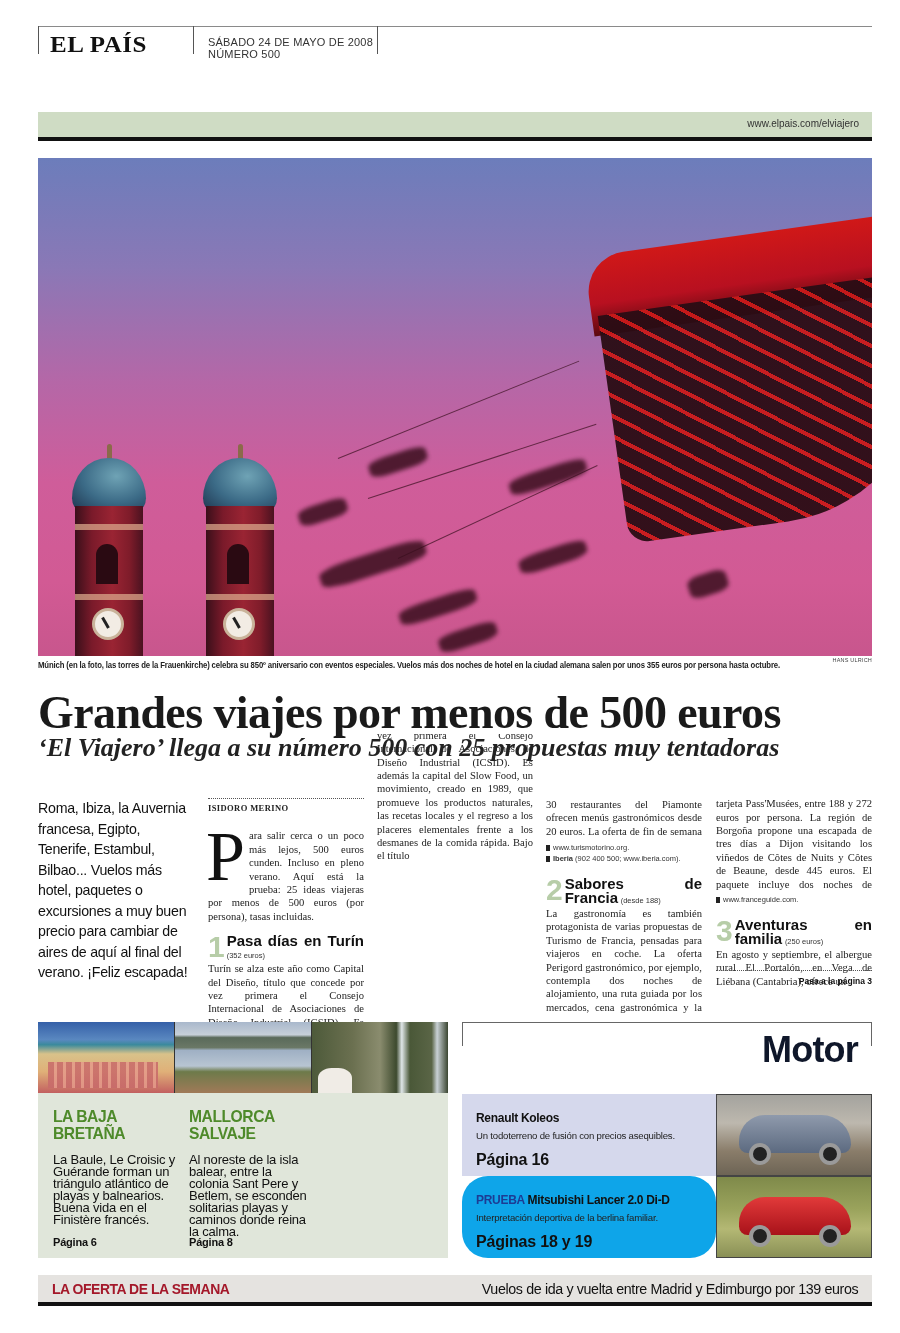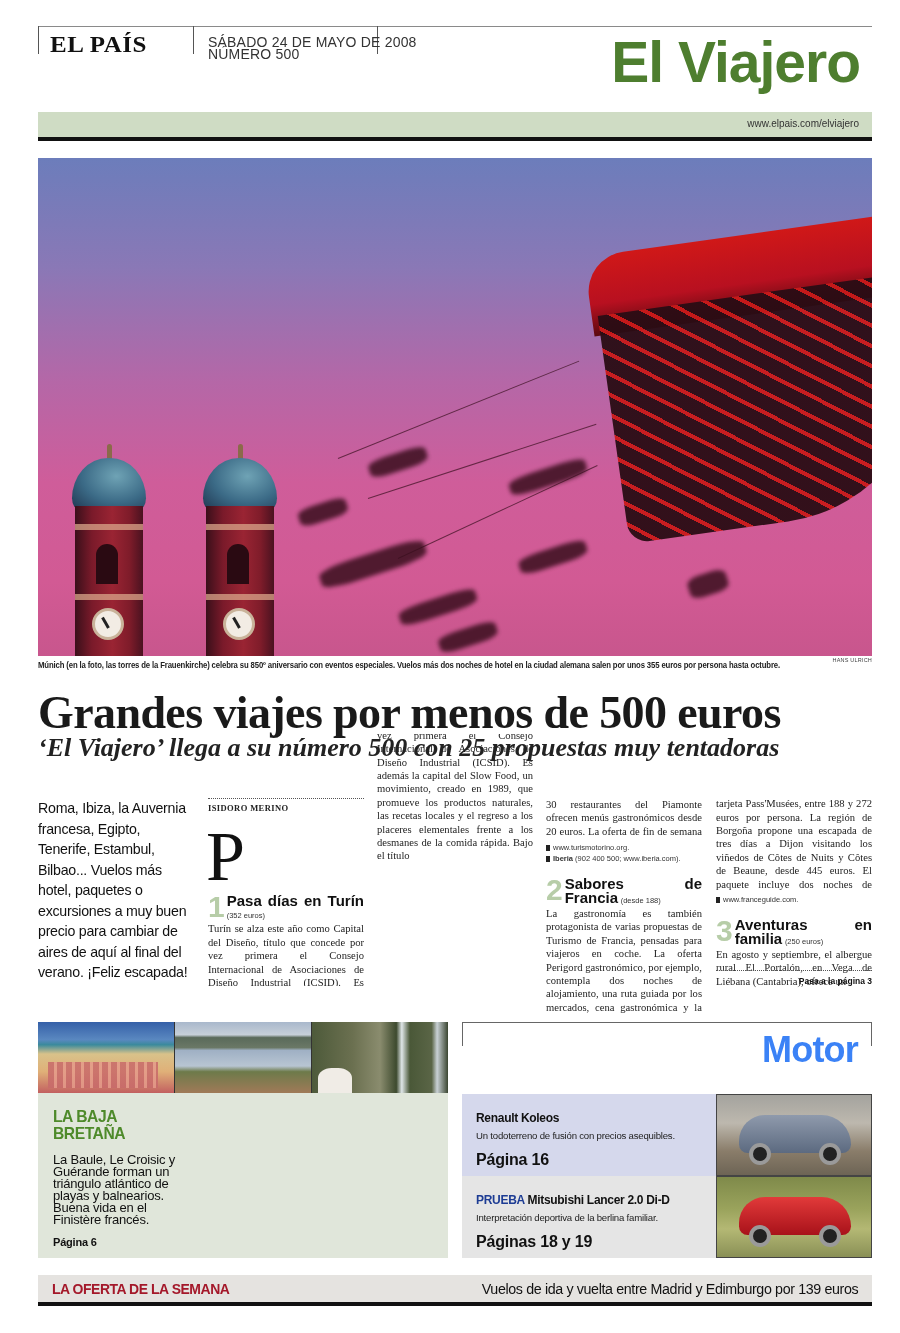--- a/index.html
+++ b/index.html
@@ -4,21 +4,21 @@
 <style>
   * { box-sizing: border-box; margin: 0; padding: 0; }
   html, body { width: 900px; height: 1333px; background: #fff; overflow: hidden; }
   body { position: relative; font-family: "Liberation Sans", sans-serif; color: #1a1a1a; }
 
   
   .masthead { position: absolute; left: 38px; top: 26px; width: 834px; height: 86px; }
   .masthead .topline { position: absolute; left: 0; top: 0; width: 834px; height: 1px; background: #8a8a8a; }
   .masthead .vline { position: absolute; top: 0; width: 1px; height: 28px; background: #555; }
   .brand-elpais { position: absolute; left: 12px; top: 6px; font-family: "Liberation Serif", serif; font-weight: bold; font-size: 25px; letter-spacing: 0.5px; color: #111; transform: scaleY(0.92); transform-origin: top left; }
-  .dateline { position: absolute; left: 170px; top: 10px; font-size: 14px; line-height: 12px; color: #333; letter-spacing: 0.2px; }
+  .dateline { position: absolute; left: 170px; top: 10px; font-size: 11px; line-height: 12px; color: #333; letter-spacing: 0.2px; }
   .brand-viajero { position: absolute; right: 12px; top: 4px; font-family: "Liberation Sans", sans-serif; font-weight: bold; font-size: 57px; color: #4e7e2f; letter-spacing: -1px; line-height: 64px; }
 
   .urlbar { position: absolute; left: 38px; top: 112px; width: 834px; height: 25px; background: #cfdcc4; }
   .urlbar span { position: absolute; right: 13px; top: 6px; font-size: 10px; color: #333; }
   .thickrule { position: absolute; left: 38px; top: 137px; width: 834px; height: 4px; background: #111; }
 
   
   .hero { position: absolute; left: 38px; top: 158px; width: 834px; height: 498px; overflow: hidden;
     background: linear-gradient(180deg, #6c7dbb 0%, #8a78b6 22%, #b567a7 45%, #cf5d9a 65%, #d25a94 85%, #c8568d 100%); }
   .tower { position: absolute; bottom: 0; width: 74px; height: 212px; }
@@ -75,24 +75,24 @@
   .ph-falls::after { content: ""; position: absolute; left: 6px; top: 46px; width: 34px; height: 25px; background: #f0ece6; border-radius: 40% 40% 0 0; }
   .promo .item { position: absolute; top: 87px; width: 125px; }
   .promo .item h3 { font-family: "Liberation Sans", sans-serif; font-weight: bold; font-size: 17px; line-height: 16.5px; color: #4e8a2a; letter-spacing: -0.5px; transform: scaleX(0.92); transform-origin: left; }
   .promo .item p { margin-top: 12px; font-size: 13px; line-height: 12px; color: #111; letter-spacing: -0.2px; }
   .promo .item .pg { position: absolute; top: 127px; font-weight: bold; font-size: 11px; color: #111; letter-spacing: -0.2px; }
 
   
   .motor-frame-top { position: absolute; left: 462px; top: 1022px; width: 410px; height: 1px; background: #666; }
   .motor-frame-l { position: absolute; left: 462px; top: 1022px; width: 1px; height: 24px; background: #666; }
   .motor-frame-r { position: absolute; left: 871px; top: 1022px; width: 1px; height: 24px; background: #666; }
-  .motor-title { position: absolute; right: 42px; top: 1029px; font-weight: bold; font-size: 36px; color: #3b82f6; letter-spacing: -0.8px; }
+  .motor-title { position: absolute; right: 42px; top: 1029px; font-weight: bold; font-size: 36px; color: #0f172a; letter-spacing: -0.8px; }
   .motor-row { position: absolute; left: 462px; width: 254px; height: 82px; }
   .motor-row1 { top: 1094px; background: #d5d8ec; }
-  .motor-row2 { top: 1176px; background: #e5e5e5; }
+  .motor-row2 { top: 1176px; background: #0ea5e9; border-radius: 26px; }
   .motor-row .t { position: absolute; left: 14px; top: 17px; font-weight: bold; font-size: 12px; color: #111; letter-spacing: -0.3px; white-space: nowrap; }
   .motor-row .t .tag { color: #1d3c94; }
   .motor-row .d { position: absolute; left: 14px; top: 36px; font-size: 9.6px; color: #222; white-space: nowrap; letter-spacing: -0.2px; }
   .motor-row .pg { position: absolute; left: 14px; top: 57px; font-weight: bold; font-size: 16px; color: #111; letter-spacing: -0.2px; }
   .car { position: absolute; left: 716px; width: 156px; height: 82px; overflow: hidden; border: 1px solid #444; }
   .car1 { top: 1094px; background: linear-gradient(180deg, #a4a39e 0%, #bdb8ae 35%, #8a7d6a 70%, #6d6455 100%); }
   .car2 { top: 1176px; background: linear-gradient(180deg, #7f8a4a 0%, #9aa35c 40%, #b4b874 65%, #8a9056 100%); }
   .car .bodyc { position: absolute; left: 22px; top: 20px; width: 112px; height: 38px; border-radius: 30px 34px 10px 10px; }
   .car1 .bodyc { background: linear-gradient(180deg, #8f9aac 0%, #5c6a80 100%); }
   .car2 .bodyc { background: linear-gradient(180deg, #e23a3a 0%, #a8121a 100%); }
@@ -111,21 +111,20 @@
 <header class="masthead">
   <div class="topline"></div>
   <div class="vline" style="left:0"></div>
   <div class="vline" style="left:155px"></div>
   <div class="vline" style="left:339px"></div>
   <div class="brand-elpais">EL PAÍS</div>
   <div class="dateline">
     <div>SÁBADO 24 DE MAYO DE 2008</div>
     <div>NÚMERO 500</div>
   </div>
-  <div class="brand-viajero">El Viajero</div>
 </header>
 <div class="urlbar">
   <span>www.elpais.com/elviajero</span>
 </div>
 <div class="thickrule"></div>
 
 <figure class="hero">
   <div class="tower" style="left:34px">
     <div class="finial"></div>
       <div class="dome"></div>
@@ -164,20 +163,21 @@
 <div class="credit">HANS ULRICH</div>
 
 <h1 class="headline">Grandes viajes por menos de 500 euros</h1>
 <h2 class="subhead">‘El Viajero’ llega a su número 500 con 25 propuestas muy tentadoras</h2>
 
 <p class="lede">Roma, Ibiza, la Auvernia francesa, Egipto, Tenerife, Estambul, Bilbao... Vuelos más hotel, paquetes o excursiones a muy buen precio para cambiar de aires de aquí al final del verano. ¡Feliz escapada!</p>
 
 <div class="col col1">
   <div class="byline">ISIDORO MERINO</div>
   <span class="dropcap">P</span>
+  <span>ara salir cerca o un poco más lejos, 500 euros cunden. Incluso en pleno verano. Aquí está la prueba: 25 ideas viajeras por menos de 500 euros (por persona), tasas incluidas.</span>
   <div style="clear:both"></div>
   <div class="sec-head">
     <span class="sec-num">1</span>
     <span class="sec-title">Pasa días en Turín</span>
     <span class="sec-price">(352 euros)</span>
   </div>
   <div style="height:64px;overflow:hidden">
     <span>Turín se alza este año como Capital del Diseño, título que concede por vez primera el Consejo Internacional de Asociaciones de Diseño Industrial (ICSID). Es además la capital del Slow Food, un movimiento, creado en 1989, que promueve los productos naturales, las recetas locales y el regreso a los placeres elementales frente a los desmanes de la comida rápida. Bajo el título</span>
   </div>
 </div>
@@ -229,20 +229,25 @@
   <div class="photos">
     <div class="photo ph-beach"></div>
     <div class="photo ph-lake"></div>
     <div class="photo ph-falls"></div>
   </div>
   <div class="item" style="left:15px">
     <h3><span>LA BAJA</span><br><span>BRETAÑA</span></h3>
     <p>La Baule, Le Croisic y Guérande forman un triángulo atlántico de playas y balnearios. Buena vida en el Finistère francés.</p>
     <div class="pg">Página 6</div>
   </div>
+  <div class="item" style="left:151px">
+    <h3><span>MALLORCA</span><br><span>SALVAJE</span></h3>
+    <p>Al noreste de la isla balear, entre la colonia Sant Pere y Betlem, se esconden solitarias playas y caminos donde reina la calma.</p>
+    <div class="pg">Página 8</div>
+  </div>
 </section>
 
 <div class="motor-frame-top"></div>
 <div class="motor-frame-l"></div>
 <div class="motor-frame-r"></div>
 <div class="motor-title">Motor</div>
 
 <div class="motor-row motor-row1">
   <div class="t"><span>Renault Koleos</span></div>
   <div class="d">Un todoterreno de fusión con precios asequibles.</div>

